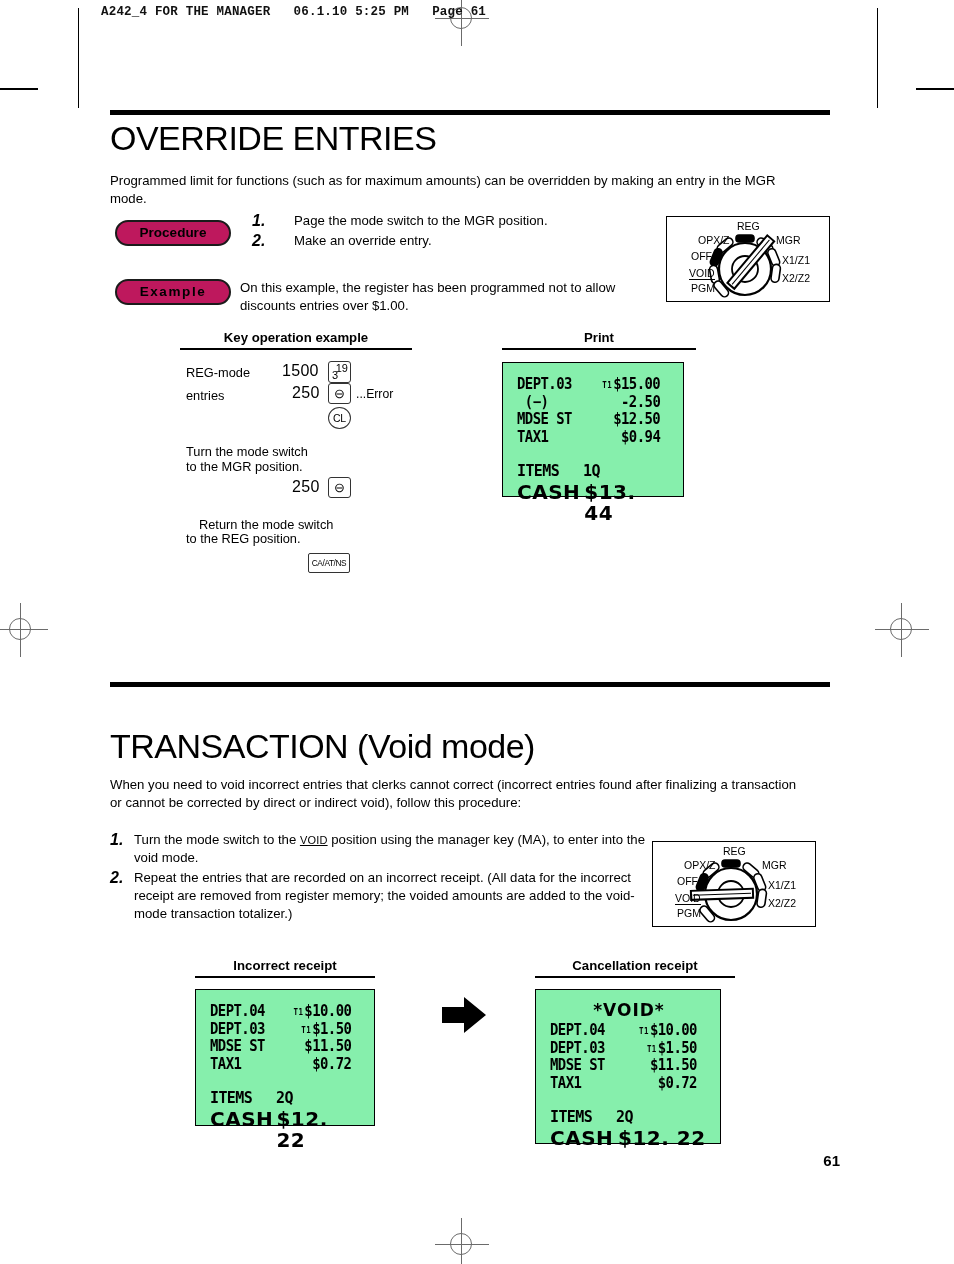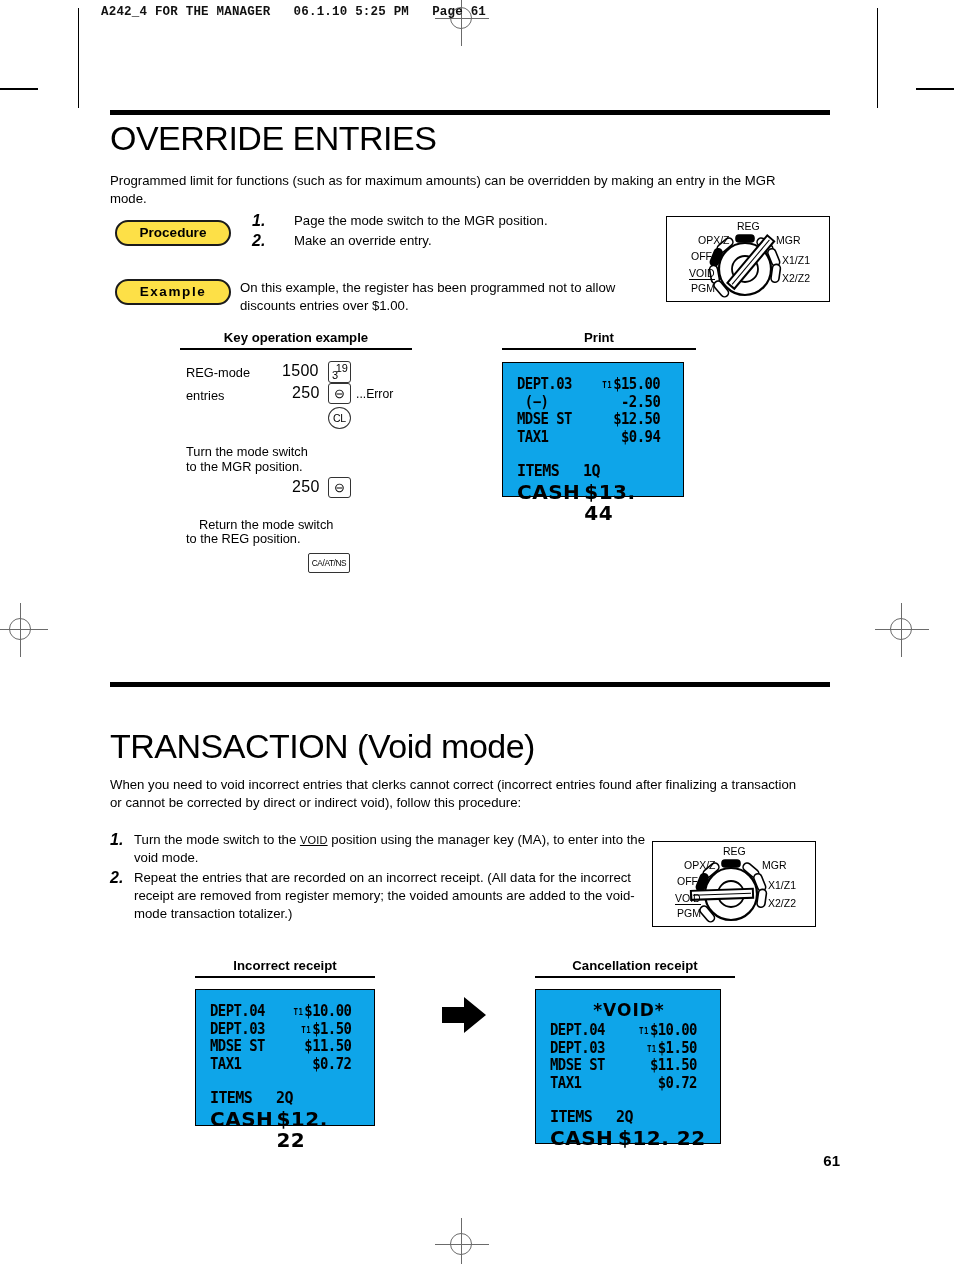--- a/index.html
+++ b/index.html
@@ -95,21 +95,21 @@
     font-size: 13.2px;
     line-height: 1.33;
     margin: 0;
   }
 
   
   .badge {
     display: inline-block;
     border: 2px solid #1b1b1b;
     border-radius: 14px;
-    background: #fde047;
+    background: #be185d;
     color: #000;
     font-weight: 700;
     text-align: center;
     box-sizing: border-box;
     font-size: 13.5px;
     padding: 3px 0 4px 0;
   }
   .badge-procedure { width: 116px; }
   .badge-example   { width: 116px; letter-spacing: 1.6px; }
 
@@ -188,21 +188,21 @@
     font-size: 16px;
     letter-spacing: 0.3px;
   }
   .koe-label { font-size: 12.8px; }
   .koe-err { font-size: 12.2px; }
   .koe-note { font-size: 12.8px; line-height: 1.42; }
 
   
   .receipt {
     border: 1px solid #000;
-    background: #0ea5e9;
+    background: #86efac;
     box-sizing: border-box;
     font-family: "DejaVu Sans Mono", "Liberation Mono", monospace;
     position: relative;
   }
   .rcpt-line {
     display: flex;
     justify-content: space-between;
     align-items: baseline;
     font-size: 15px;
     font-weight: 700;

